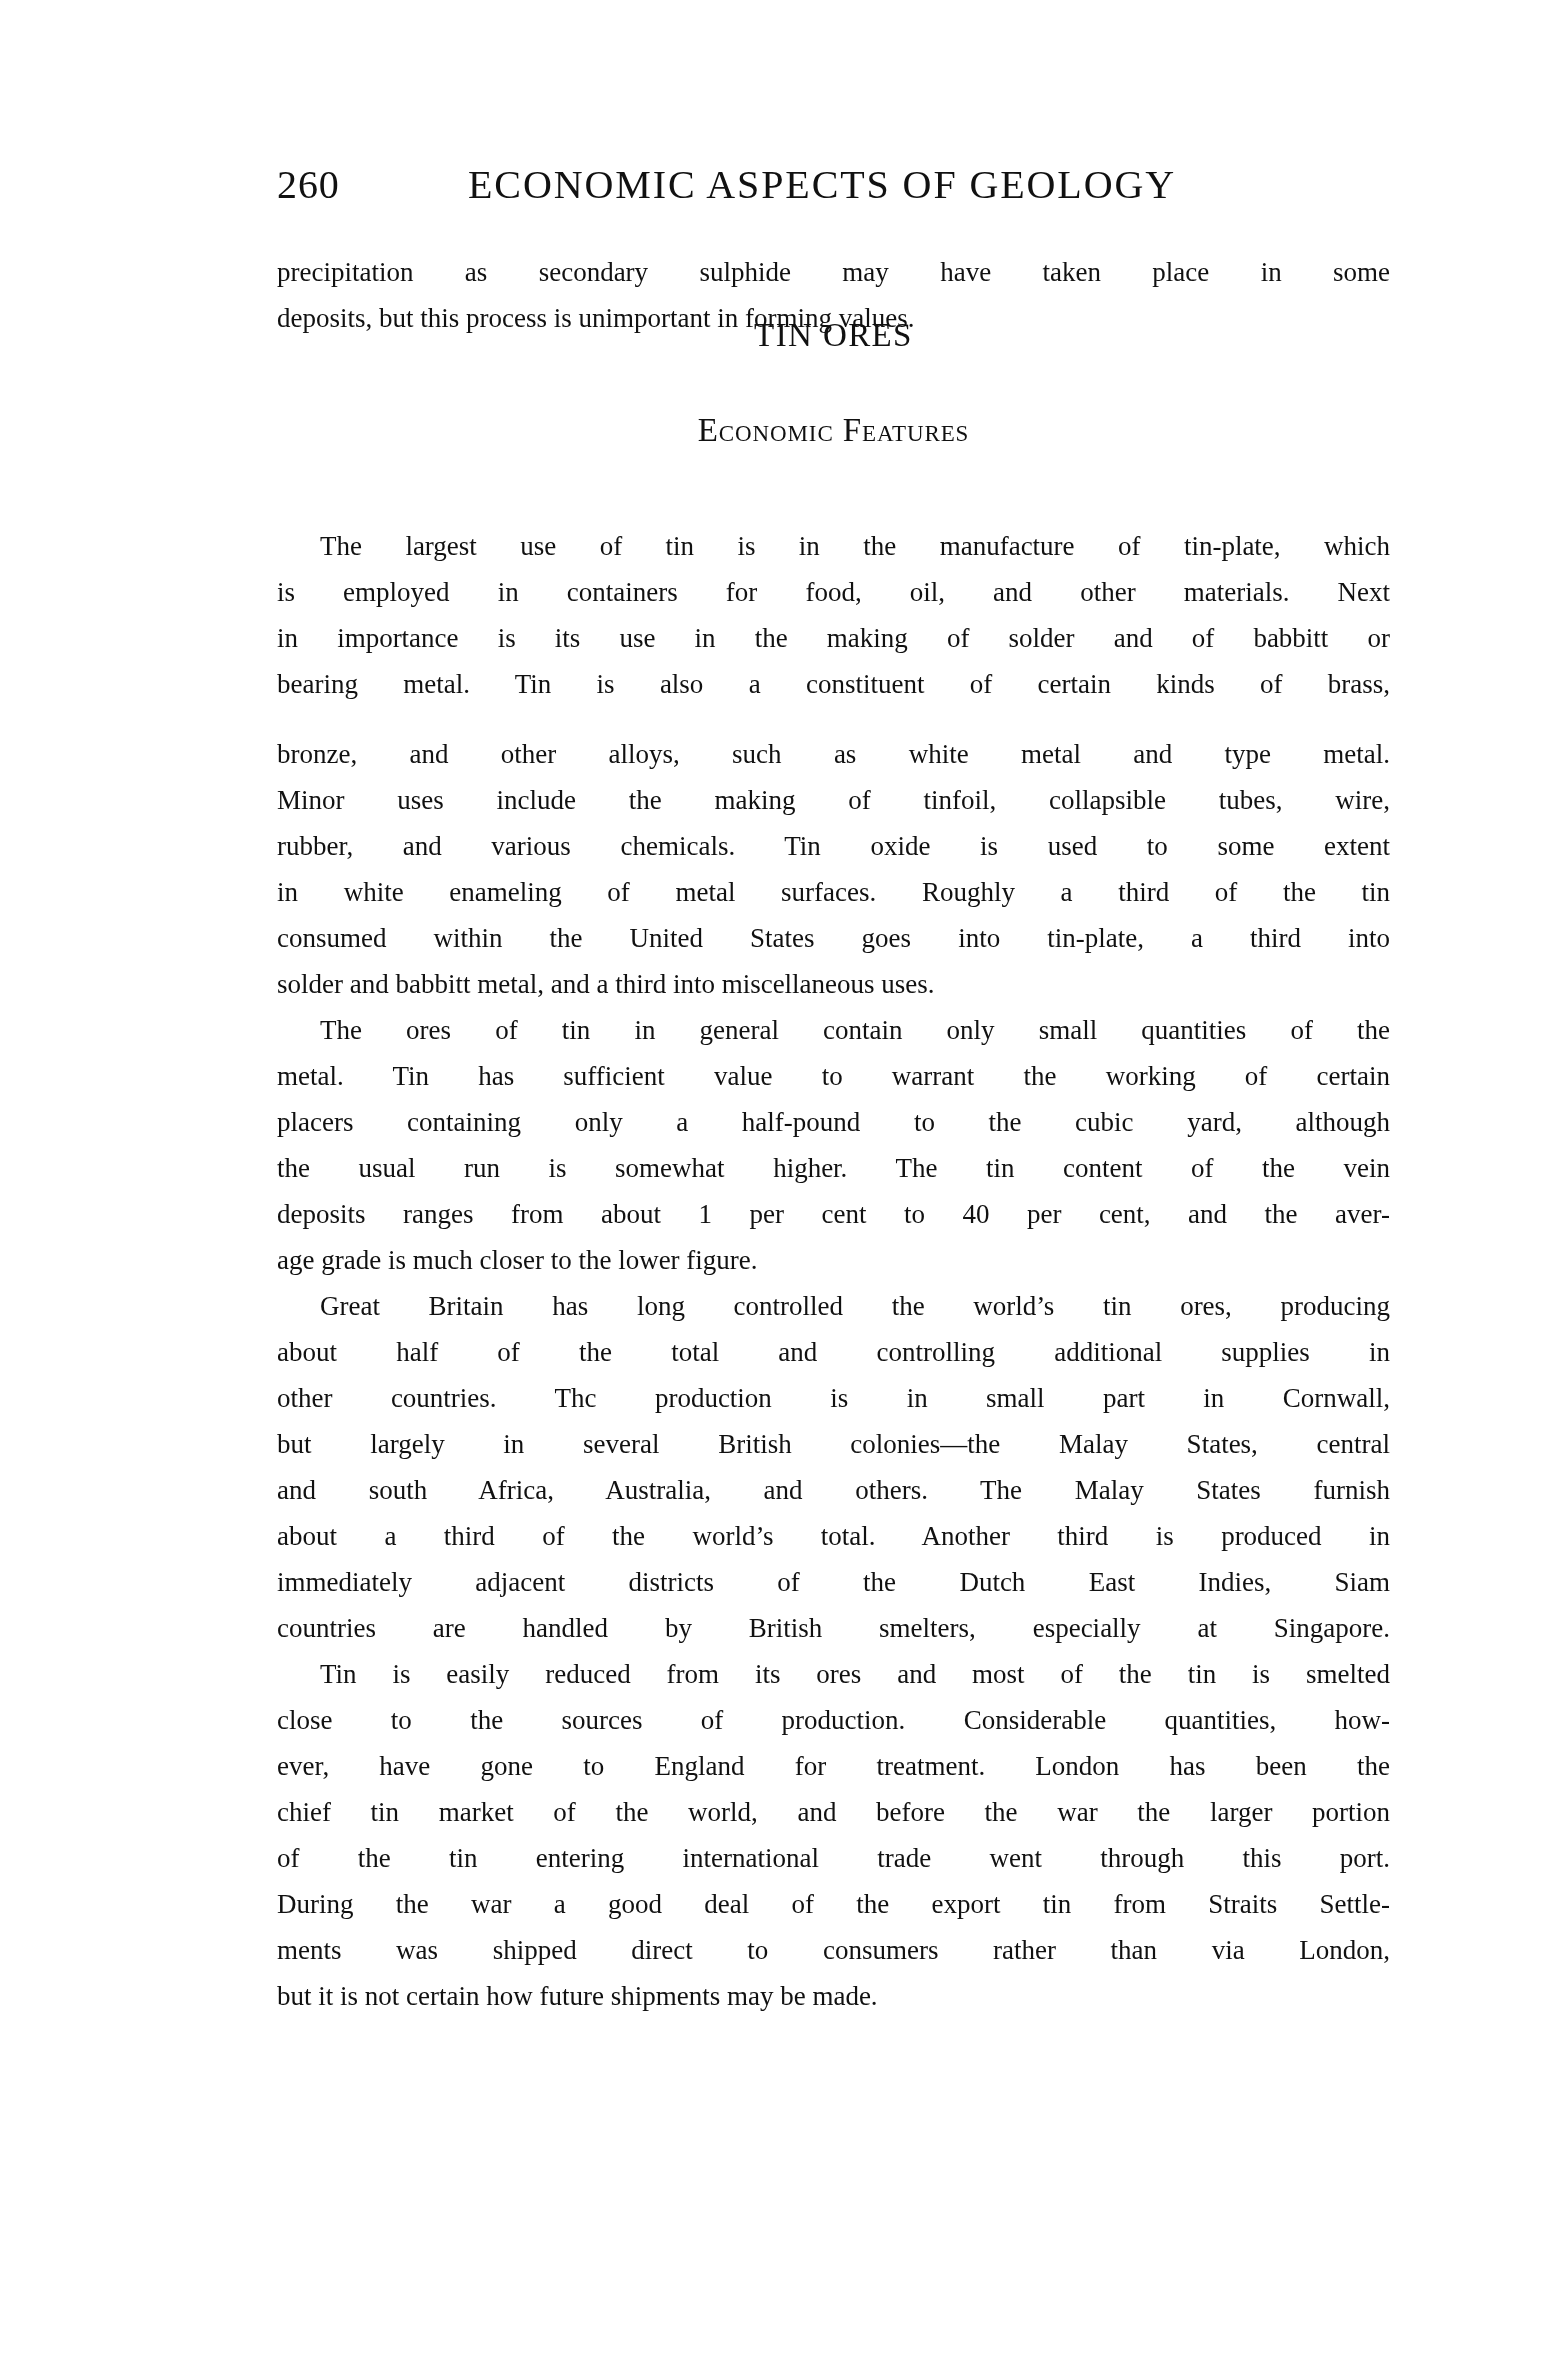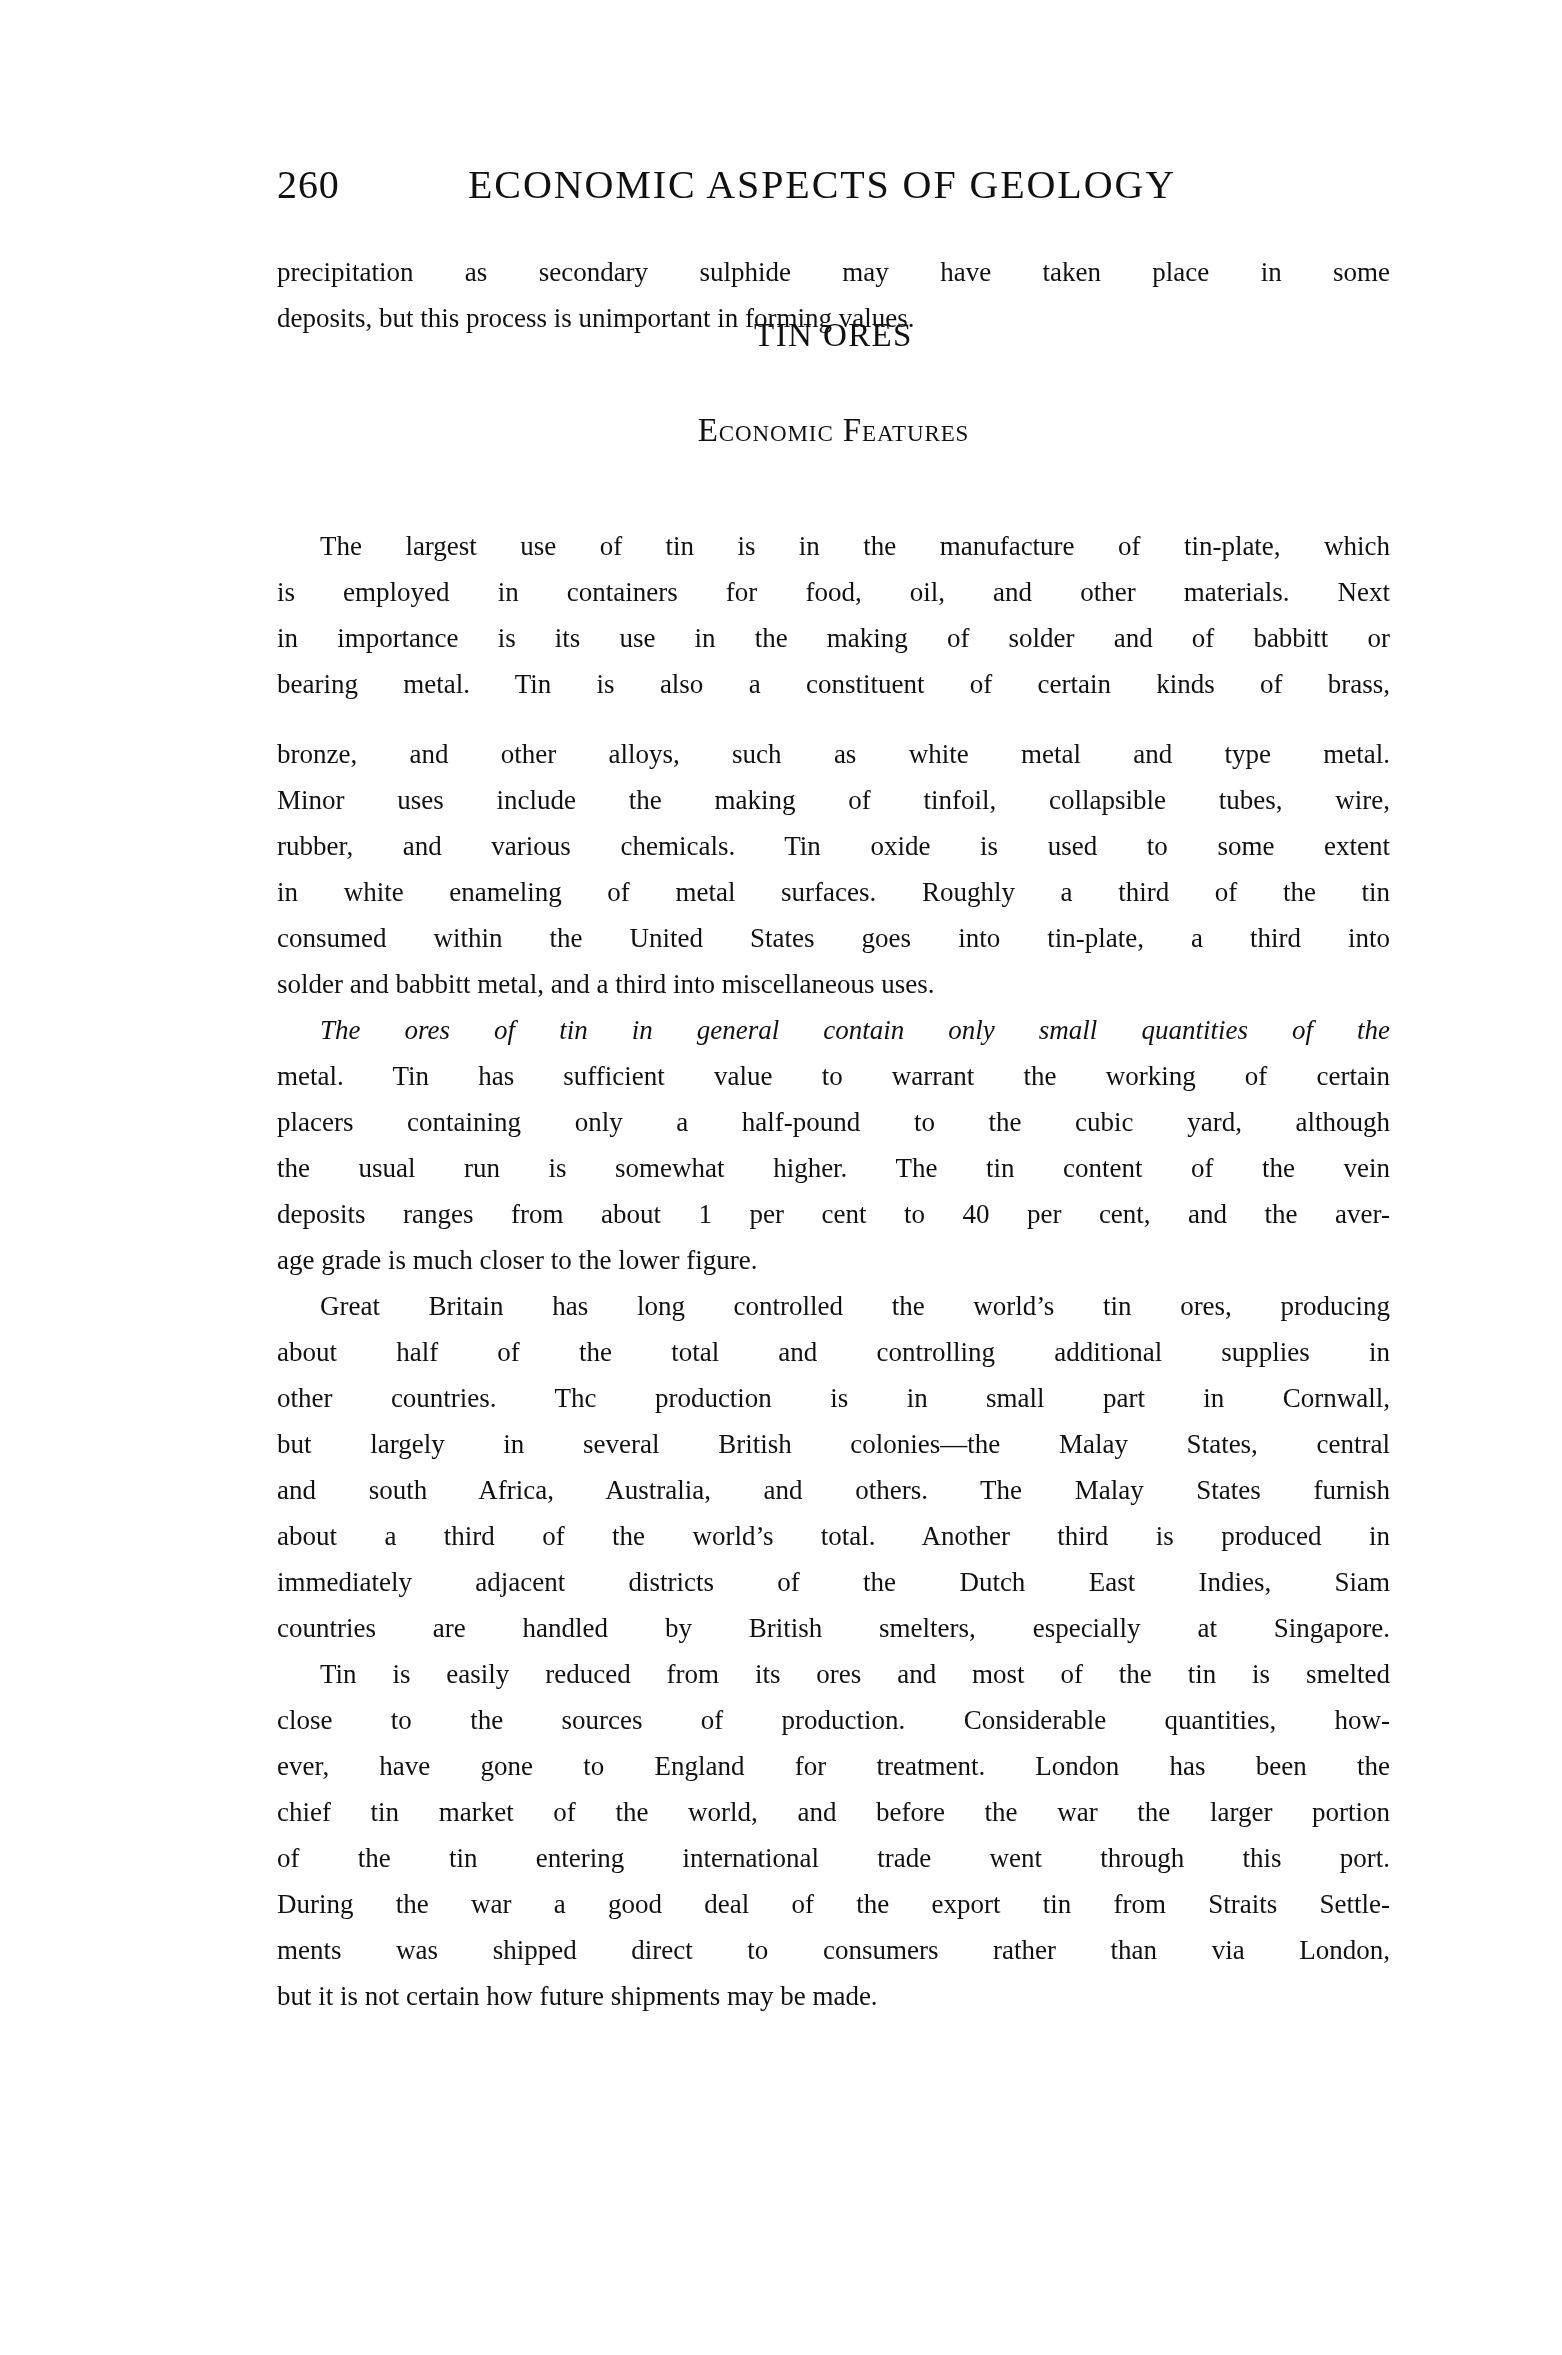--- a/index.html
+++ b/index.html
@@ -57,21 +57,21 @@
       <span class="line" style="white-space: normal;">in importance is its use in the making of solder and of babbitt or</span>
       <span class="line" style="white-space: normal;">bearing metal.  Tin is also a constituent of certain kinds of brass,</span>
       <span class="line" style="white-space: normal; margin-top: 24px;">bronze, and other alloys, such as white metal and type metal.</span>
       <span class="line" style="white-space: normal;">Minor uses include the making of tinfoil, collapsible tubes, wire,</span>
       <span class="line" style="white-space: normal;">rubber, and various chemicals.  Tin oxide is used to some extent</span>
       <span class="line" style="white-space: normal;">in white enameling of metal surfaces.  Roughly a third of the tin</span>
       <span class="line" style="white-space: normal;">consumed within the United States goes into tin-plate, a third into</span>
       <span class="line last" style="white-space: normal; text-align-last: left;">solder and babbitt metal, and a third into miscellaneous uses.</span>
     </div>
     <div class="para">
-      <span class="line first" style="white-space: normal; font-style: italic;">The ores of tin in general contain only small quantities of the</span>
+      <span class="line first" style="white-space: normal;">The ores of tin in general contain only small quantities of the</span>
       <span class="line" style="white-space: normal;">metal.  Tin has sufficient value to warrant the working of certain</span>
       <span class="line" style="white-space: normal;">placers containing only a half-pound to the cubic yard, although</span>
       <span class="line" style="white-space: normal;">the usual run is somewhat higher.  The tin content of the vein</span>
       <span class="line" style="white-space: normal;">deposits ranges from about 1 per cent to 40 per cent, and the aver-</span>
       <span class="line last" style="white-space: normal; text-align-last: left;">age grade is much closer to the lower figure.</span>
     </div>
     <div class="para">
       <span class="line first" style="white-space: normal;">Great Britain has long controlled the world’s tin ores, producing</span>
       <span class="line" style="white-space: normal;">about half of the total and controlling additional supplies in</span>
       <span class="line" style="white-space: normal;">other countries.  Thc production is in small part in Cornwall,</span>

